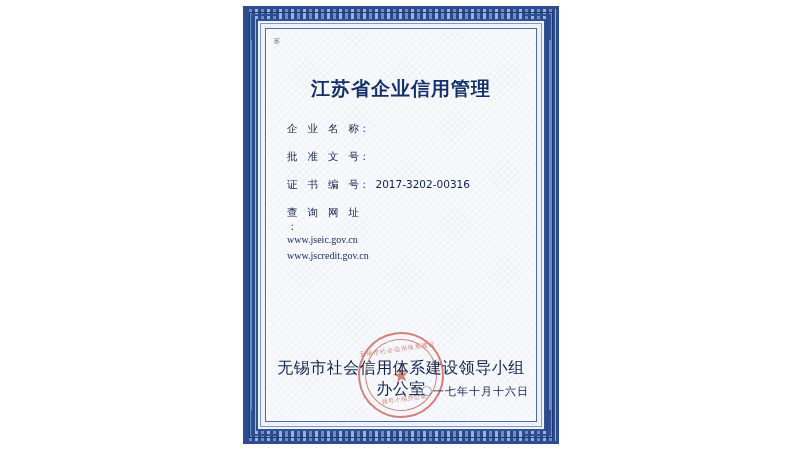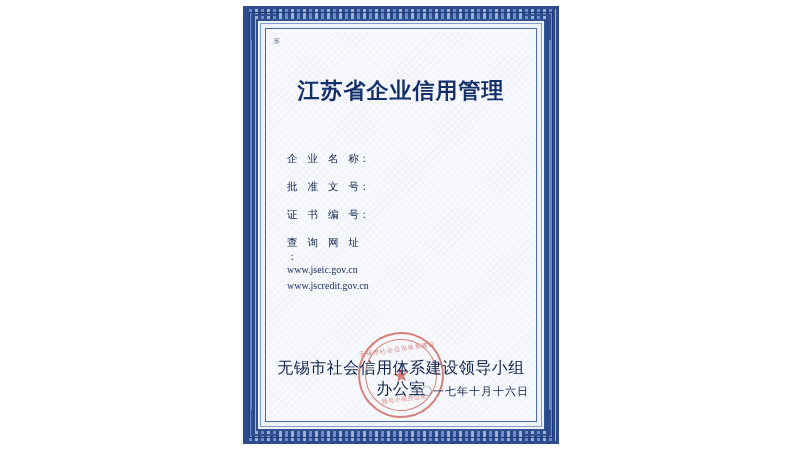--- a/index.html
+++ b/index.html
@@ -123,38 +123,38 @@
     position: absolute;
     left: 30px;
     top: 30px;
     right: 30px;
     bottom: 30px;
   }
 
   .title-1 {
     margin-top: 40px;
     text-align: center;
-    font-size: 22px;
+    font-size: 19px;
     font-weight: bold;
     color: #14306b;
     letter-spacing: 1px;
     font-family: "DejaVu Sans", sans-serif;
   }
   .title-2 {
     margin-top: 12px;
     text-align: center;
     font-size: 24px;
     font-weight: bold;
     color: #14306b;
     letter-spacing: 6px;
     font-family: "DejaVu Sans", sans-serif;
   }
 
   .fields {
-    margin-top: 46px;
+    margin-top: 20px;
     padding-left: 14px;
   }
 
   .field-row {
     display: flex;
     align-items: baseline;
     margin-bottom: 14px;
     font-size: 10.5px;
     color: #10224c;
     font-family: "DejaVu Sans", sans-serif;
@@ -293,20 +293,21 @@
         </div>
 
         <div class="field-row">
           <span class="field-label">批准文号</span>
           <span class="field-colon">：</span>
         </div>
 
         <div class="field-row">
           <span class="field-label">证书编号</span>
           <span class="field-colon">：</span>
+          <span class="field-value normal">2017-3202-00316</span>
         </div>
 
         <div class="field-row site">
           <span class="field-label">查询网址</span>
           <span class="field-colon">：</span>
           <span class="site-values">
             <span>www.jseic.gov.cn</span>
             <span>www.jscredit.gov.cn</span>
           </span>
         </div>

